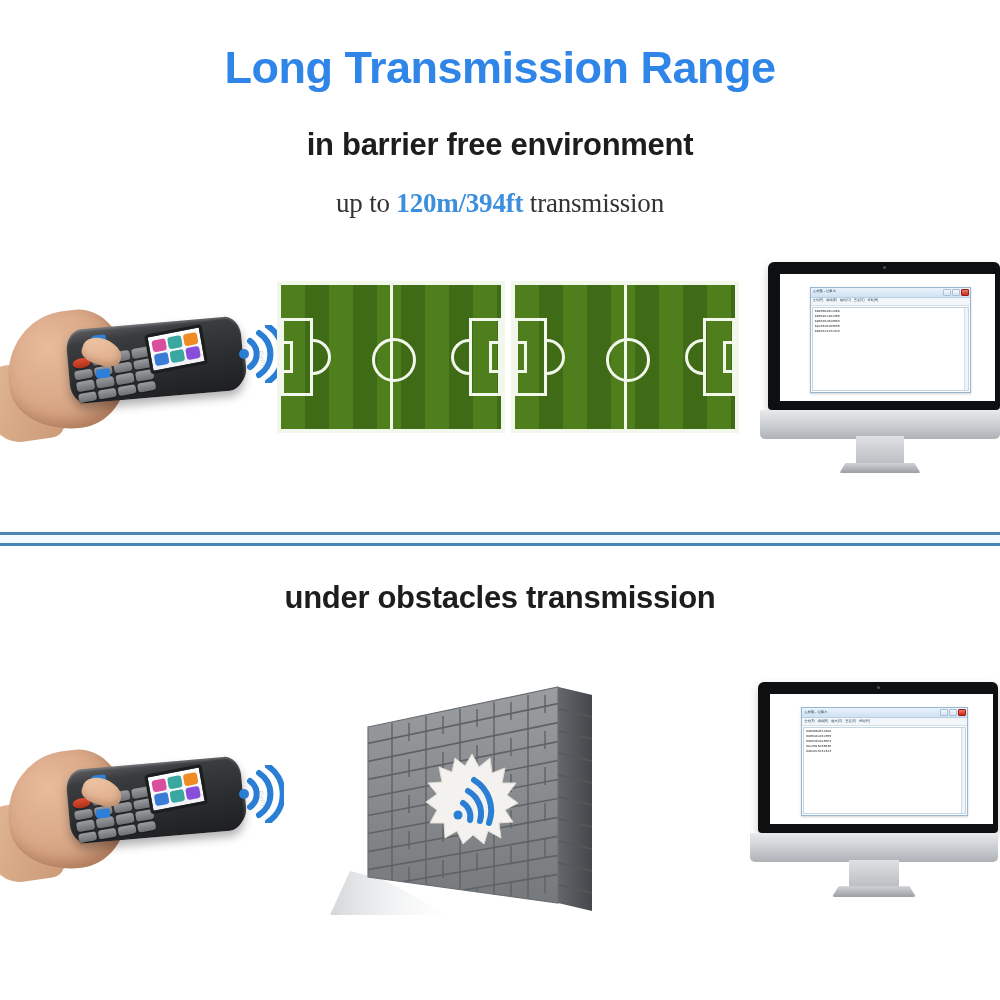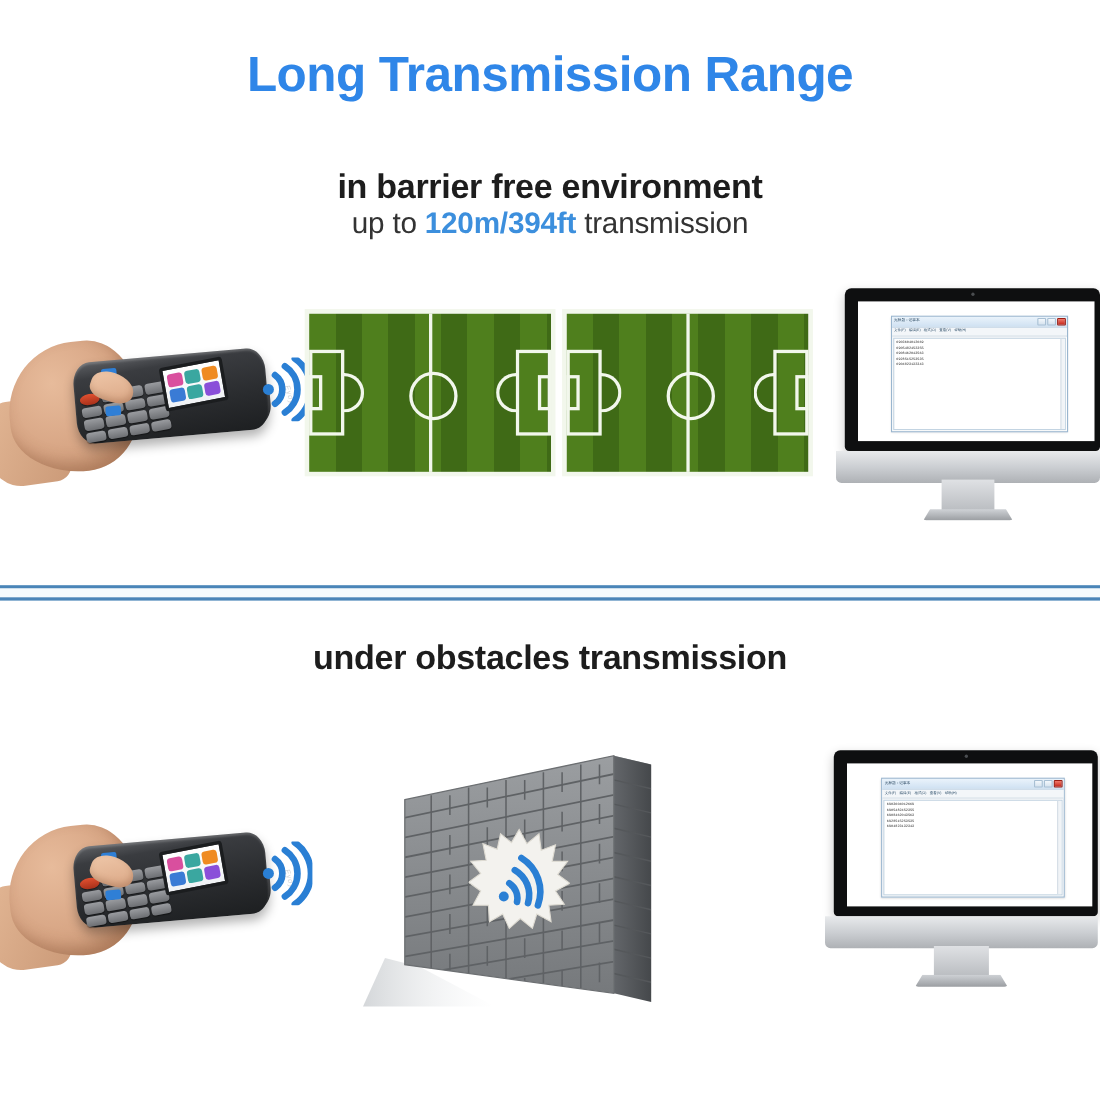--- a/index.html
+++ b/index.html
@@ -14,27 +14,27 @@
   
   .title{
     position:absolute;left:0;right:0;top:42px;text-align:center;
     font-size:45px;font-weight:700;color:#2f86e8;letter-spacing:-0.5px;
     white-space:nowrap;
   }
   .subtitle{
     position:absolute;left:0;right:0;text-align:center;
     font-size:31px;font-weight:700;color:#1d1d1d;letter-spacing:-0.3px;
   }
-  .subtitle.top{top:152px;}
+  .subtitle.top{top:127px;}
   .subtitle.bottom{top:580px;}
   .tagline{
     position:absolute;left:0;right:0;text-align:center;
     font-size:27px;font-weight:400;color:#333333;letter-spacing:-0.2px;
   }
-  .tagline.top{top:188px;}
+  .tagline.top{top:188px;font-family:Liberation Serif, serif;}
   .tagline.bottom{top:624px;}
   .tagline .hl{color:#3c8fdd;font-weight:700;}
 
   
   .divider{position:absolute;left:0;width:1000px;}
   .divider .ln{height:3px;background:#4a85b8;width:100%;}
   .divider .gap{height:8px;background:#f4fafd;}
 
   
   .scanner{position:absolute;width:250px;height:130px;}

